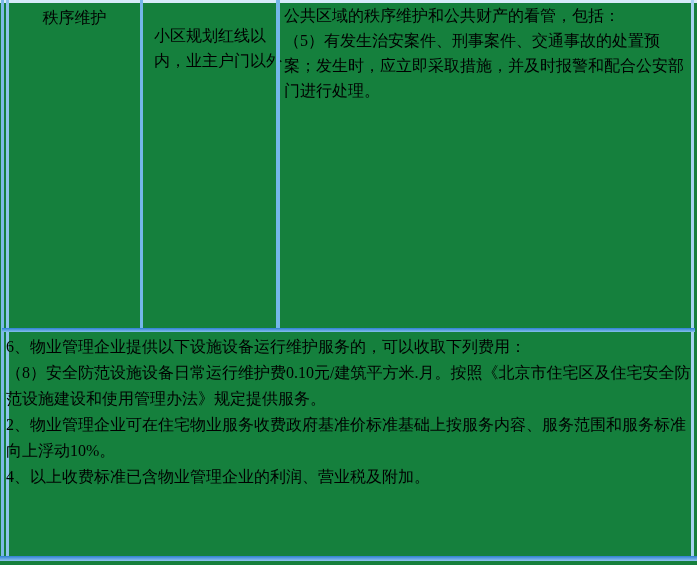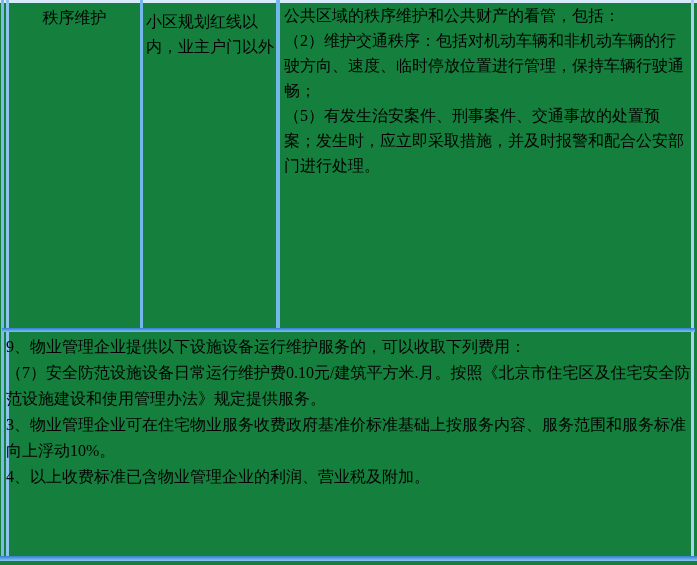--- a/index.html
+++ b/index.html
@@ -17,21 +17,21 @@
   .frame-left-outer{position:absolute;left:1px;top:0;width:3px;height:561px;background:#7db9e8;}
   .frame-left-inner{position:absolute;left:6px;top:0;width:3px;height:561px;background:#8ec4ec;}
   .frame-right{position:absolute;left:691px;top:0;width:3px;height:561px;background:#a6d2f0;}
   .frame-bottom{position:absolute;left:0;top:556px;width:697px;height:5px;background:linear-gradient(#2f7fd0,#8fc5ef);}
   
   .vdiv1{position:absolute;left:140px;top:0;width:3px;height:331px;background:#74b7ea;}
   .vdiv2{position:absolute;left:276px;top:0;width:4px;height:331px;background:#74b7ea;}
   .hdiv{position:absolute;left:2px;top:328px;width:693px;height:4px;background:linear-gradient(#2e7fd3,#85c0ec);}
   .col{position:absolute;top:0;line-height:25px;}
   .col1{left:9px;width:131px;text-align:center;padding-top:5px;box-sizing:border-box;}
-  .col2{left:146px;width:128px;padding-top:9px;box-sizing:border-box;}
+  .col2{left:154px;width:128px;padding-top:23px;box-sizing:border-box;}
   .col3{left:284px;width:406px;padding-top:3px;box-sizing:border-box;}
   .col p{margin:0;}
   .u{text-decoration:underline;}
   
   .notes{
     position:absolute;left:6px;top:334px;width:685px;
     line-height:26px;
   }
   .notes p{margin:0;}
 </style>
@@ -53,26 +53,25 @@
   <div class="vdiv1"></div>
 
   <div class="col col2">
     <p>小区规划红线以内，业主户门以外</p>
   </div>
 
   <div class="vdiv2"></div>
 
   <div class="col col3">
     <p>公共区域的秩序维护和公共财产的看管，包括：</p>
-    <p>（2）维护交通秩序：包括对机动车辆和非机动车辆的行驶方向、速度、临时停放位置进行管理，保持车辆行驶通畅；</p>
     <p>（5）有发生治安案件、刑事案件、交通事故的处置预案；发生时，应立即采取措施，并及时报警和配合公安部门进行处理。</p>
   </div>
 
   <div class="hdiv"></div>
 
   <div class="notes">
-    <p>9、物业管理企业提供以下设施设备运行维护服务的，可以收取下列费用：</p>
-    <p>（7）安全防范设施设备日常运行维护费0.10元/建筑平方米.月。按照《北京市住宅区及住宅安全防范设施建设和使用管理办法》规定提供服务。</p>
-    <p>3、物业管理企业可在住宅物业服务收费政府基准价标准基础上按服务内容、服务范围和服务标准向上浮动10%。</p>
+    <p>6、物业管理企业提供以下设施设备运行维护服务的，可以收取下列费用：</p>
+    <p>（8）安全防范设施设备日常运行维护费0.10元/建筑平方米.月。按照《北京市住宅区及住宅安全防范设施建设和使用管理办法》规定提供服务。</p>
+    <p>2、物业管理企业可在住宅物业服务收费政府基准价标准基础上按服务内容、服务范围和服务标准向上浮动10%。</p>
     <p>4、以上收费标准已含物业管理企业的利润、营业税及附加。</p>
   </div>
 
 </div>
 
 </body></html>

